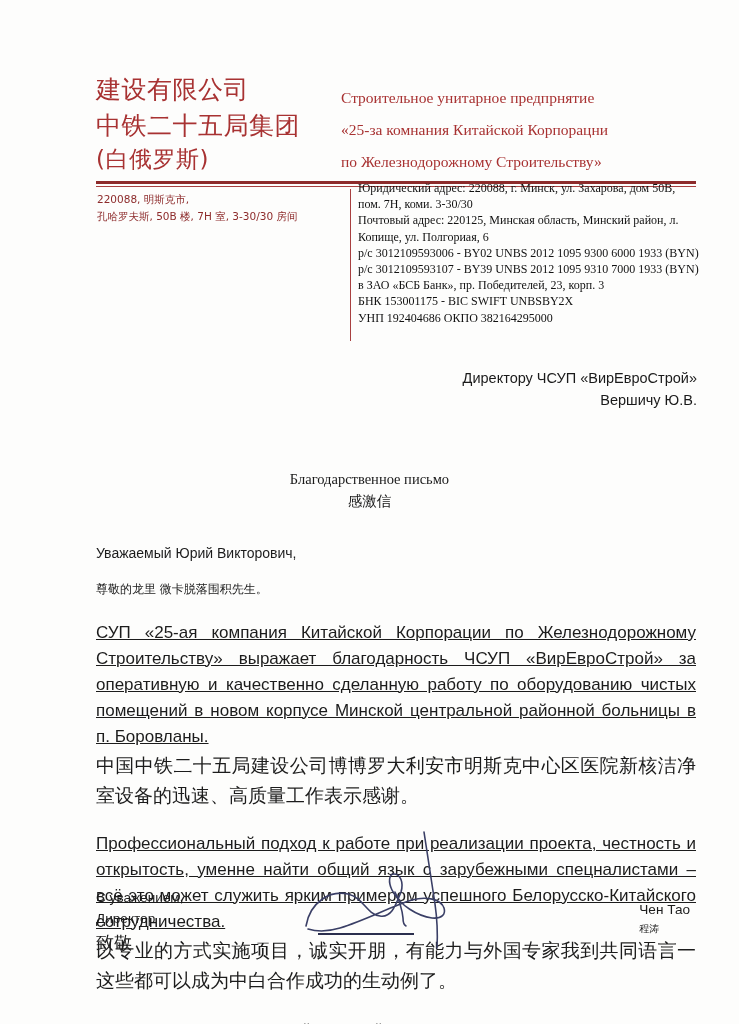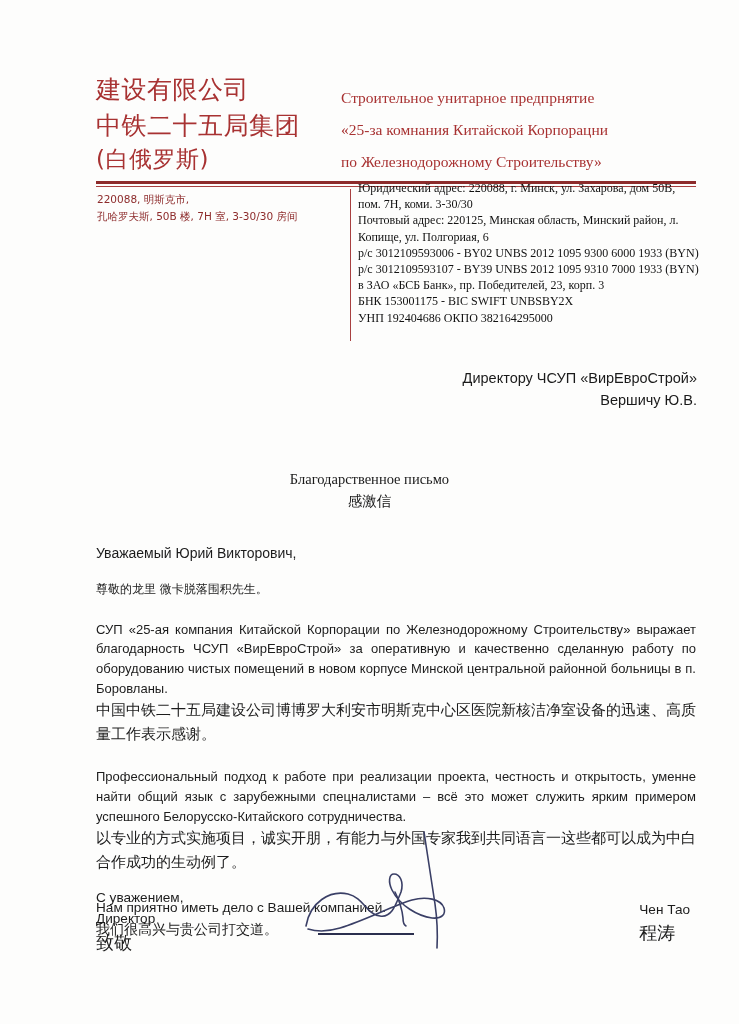--- a/index.html
+++ b/index.html
@@ -141,28 +141,29 @@
   .salutation-cn {
     font-size: 12px;
     font-family: "DejaVu Sans", sans-serif;
     line-height: 1.55;
     margin-top: 16px;
   }
   .para {
     margin-top: 21px;
   }
   .para-ru {
-    font-size: 13px;
+    font-size: 17px;
     font-family: "Liberation Sans", sans-serif;
     line-height: 1.53;
     text-align: justify;
     text-justify: inter-word;
+    text-decoration: underline;
   }
   .para-cn {
-    font-size: 15px;
+    font-size: 19px;
     font-family: "DejaVu Sans", sans-serif;
     line-height: 1.58;
     text-align: justify;
   }
   .closing {
     margin-top: 24px;
   }
   .closing-ru {
     font-size: 13.6px;
     font-family: "Liberation Sans", sans-serif;
@@ -196,22 +197,22 @@
   .sign-right {
     position: absolute;
     right: 6px;
     top: 12px;
     font-size: 13.6px;
     font-family: "Liberation Sans", sans-serif;
     line-height: 1.52;
     text-align: left;
   }
   .sign-right .cn {
-    font-family: Liberation Mono, monospace;
-    font-size: 18px;
+    font-family: Liberation Sans, sans-serif;
+    font-size: 10px;
   }
   .signature-svg {
     position: absolute;
     left: 200px;
     top: -58px;
     width: 230px;
     height: 120px;
     pointer-events: none;
   }
 </style>

